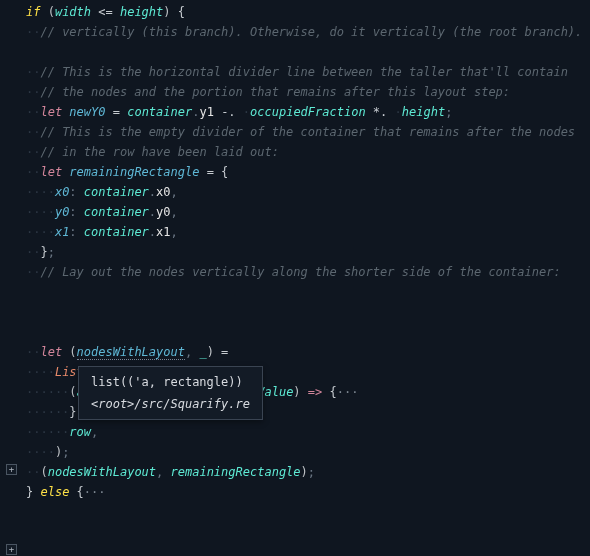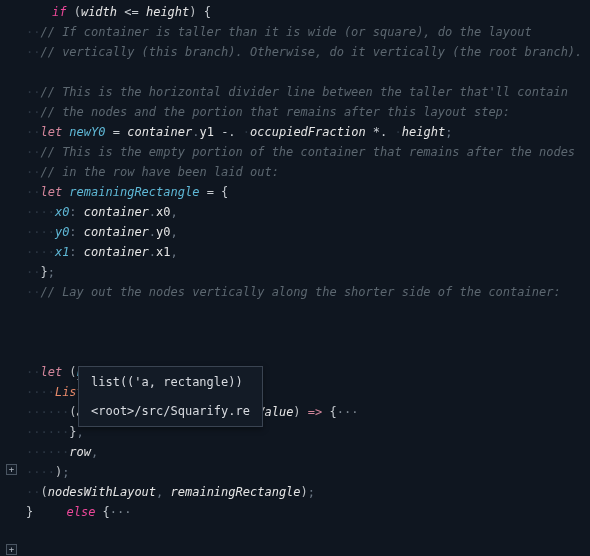--- a/index.html
+++ b/index.html
@@ -43,27 +43,27 @@
   }
   .line {
     white-space: pre;
     position: relative;
   }
   .ws {
     color: #2c3744;
     font-style: normal;
   }
   .comment { color: #5c6770; font-style: italic; }
-  .kw-if { color: #ec4899; font-style: italic; margin-left: 26px; }
+  .kw-if { color: #fde047; font-style: italic; }
   .kw-let { color: #d3869b; font-style: italic; }
   .op { color: #c7ccd1; font-style: normal; }
   .brace { color: #c7ccd1; font-style: normal; }
   .punct { color: #6b7785; font-style: normal; }
   .paren { color: #bfc3c7; font-style: normal; }
-  .ident { color: #e5e5e5; }
+  .ident { color: #5eead4; }
   .def { color: #5fb8d6; font-style: italic; }
   .member { color: #e6e6e6; font-style: normal; }
   .module { color: #e78a6a; font-style: italic; }
   .key { color: #5fb8d6; font-style: italic; }
   .fold-dots { color: #7d8791; font-style: normal; }
   .arrow { color: #d3869b; font-style: normal; }
 
   .tooltip {
     position: absolute;
     left: 78px;
@@ -72,51 +72,50 @@
     border: 1px solid #3a4452;
     padding: 6px 12px;
     font-style: normal;
     color: #d8dbe0;
     font-size: 12px;
     line-height: 18px;
     z-index: 5;
     box-shadow: 0 2px 6px rgba(0,0,0,.4);
   }
   .tooltip .row1 { white-space: pre; }
-  .tooltip .row2 { white-space: pre; margin-top: 11px; }
+  .tooltip .row2 { white-space: pre; margin-top: 4px; font-style: italic; }
 
   .hover-underline {
     border-bottom: 1px dotted #7a8494;
   }
 </style>
 </head>
 <body>
 
 <div class="editor">
 
   <div class="gutter">
     <div class="fold" style="top:464px;">+</div>
     <div class="fold" style="top:544px;">+</div>
   </div>
 
   <div class="lines">
 
     <div class="line"><span class="kw-if">if</span><span class="paren"> (</span><span class="ident">width</span><span class="op"> &lt;= </span><span class="ident">height</span><span class="paren">) </span><span class="brace">{</span></div>
 
-    <div class="line"><span class="ws">··</span><span class="comment">// If container is taller than it is wide (or square), do the layout</span></div>
     <div class="line"><span class="ws">··</span><span class="comment">// vertically (this branch). Otherwise, do it vertically (the root branch).</span></div>
 
     <div class="line">&nbsp;</div>
 
     <div class="line"><span class="ws">··</span><span class="comment">// This is the horizontal divider line between the taller that'll contain</span></div>
     <div class="line"><span class="ws">··</span><span class="comment">// the nodes and the portion that remains after this layout step:</span></div>
 
     <div class="line"><span class="ws">··</span><span class="kw-let">let</span><span class="def"> newY0</span><span class="op"> = </span><span class="ident">container</span><span class="punct">.</span><span class="member">y1</span><span class="op"> -. </span><span class="ws">·</span><span class="ident">occupiedFraction</span><span class="op"> *. </span><span class="ws">·</span><span class="ident">height</span><span class="punct">;</span></div>
 
-    <div class="line"><span class="ws">··</span><span class="comment">// This is the empty portion of the container that remains after the nodes</span></div>
+    <div class="line"><span class="ws">··</span><span class="comment">// This is the empty divider of the container that remains after the nodes</span></div>
     <div class="line"><span class="ws">··</span><span class="comment">// in the row have been laid out:</span></div>
 
     <div class="line"><span class="ws">··</span><span class="kw-let">let</span><span class="def"> remainingRectangle</span><span class="brace"> = {</span></div>
 
     <div class="line"><span class="ws">····</span><span class="key">x0</span><span class="punct">: </span><span class="ident">container</span><span class="punct">.</span><span class="member">x0</span><span class="punct">,</span></div>
 
     <div class="line"><span class="ws">····</span><span class="key">y0</span><span class="punct">: </span><span class="ident">container</span><span class="punct">.</span><span class="member">y0</span><span class="punct">,</span></div>
 
     <div class="line"><span class="ws">····</span><span class="key">x1</span><span class="punct">: </span><span class="ident">container</span><span class="punct">.</span><span class="member">x1</span><span class="punct">,</span></div>
 

